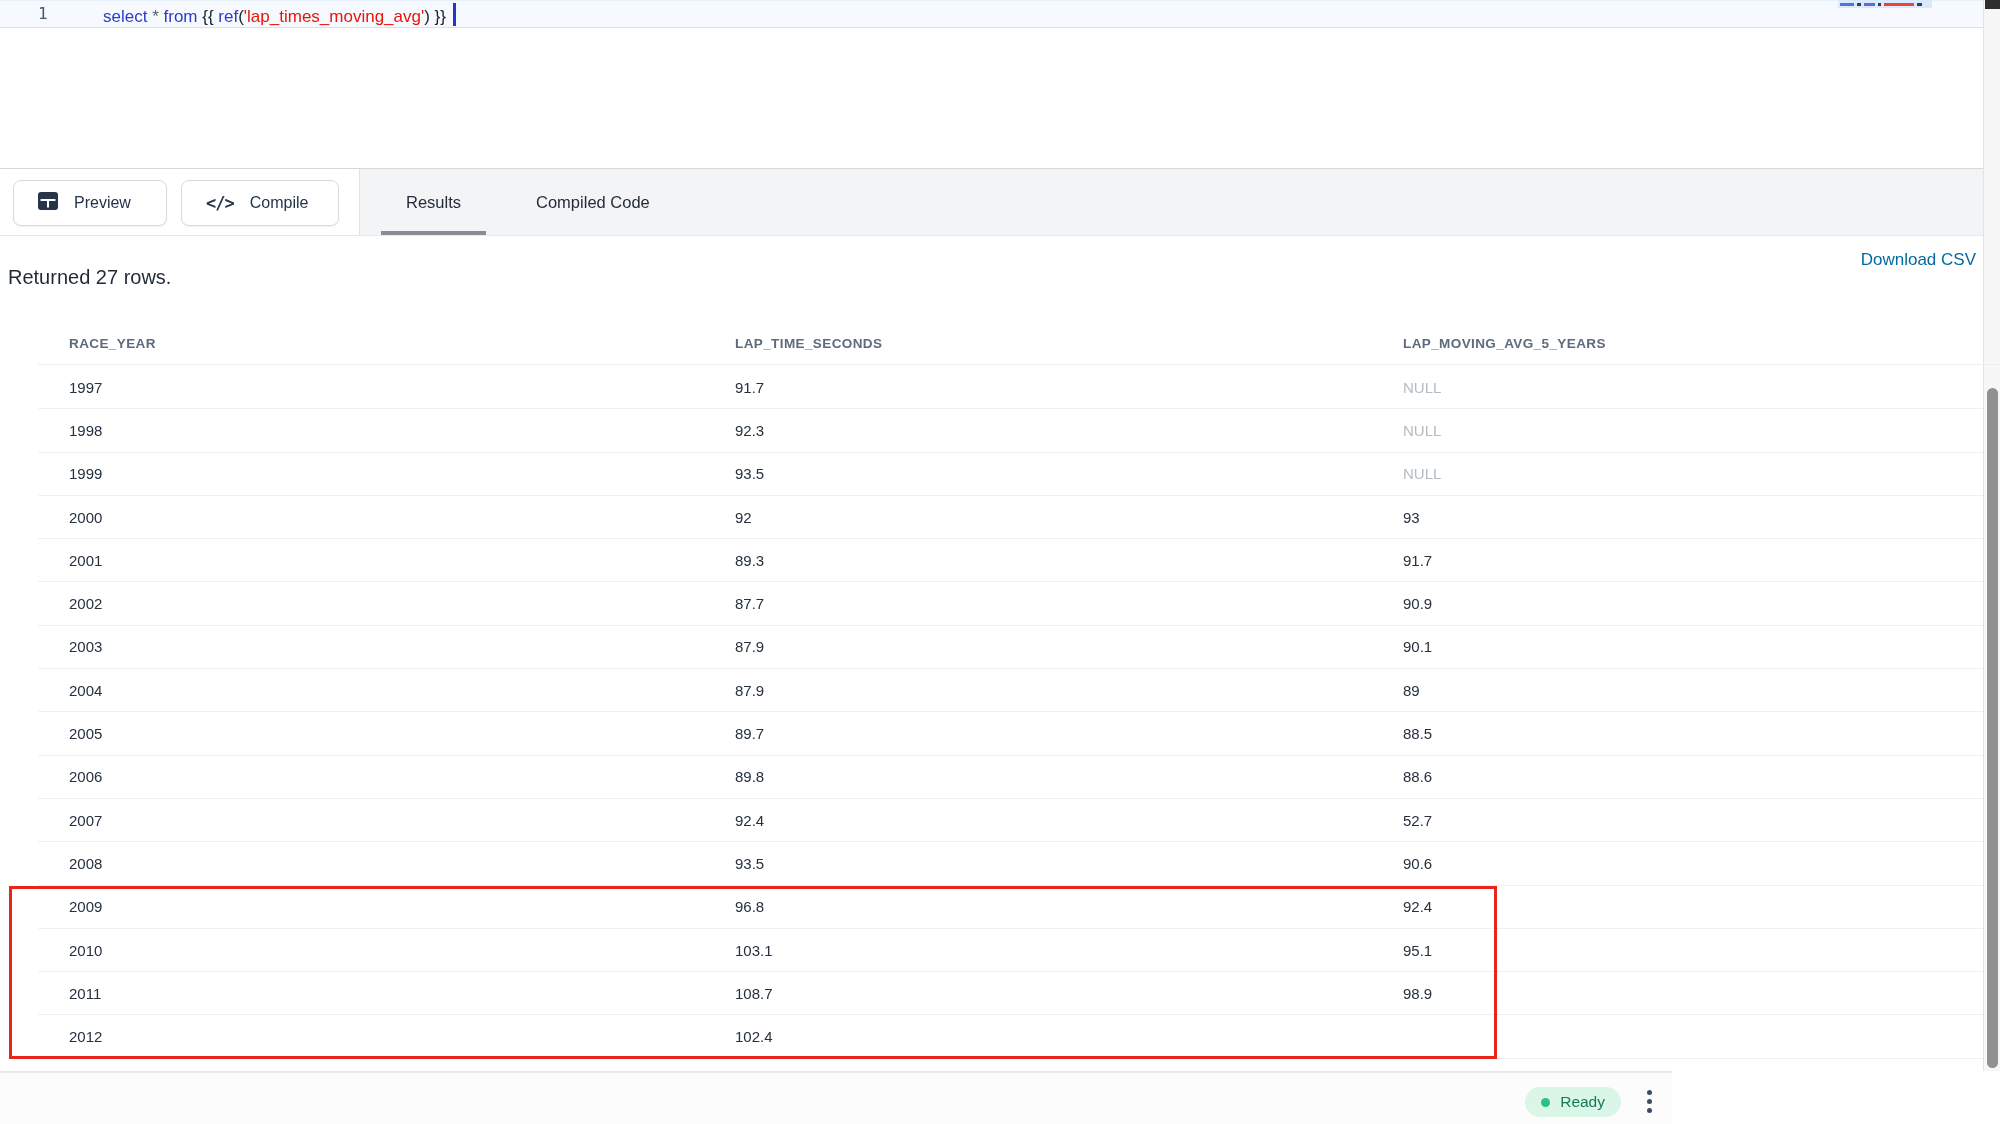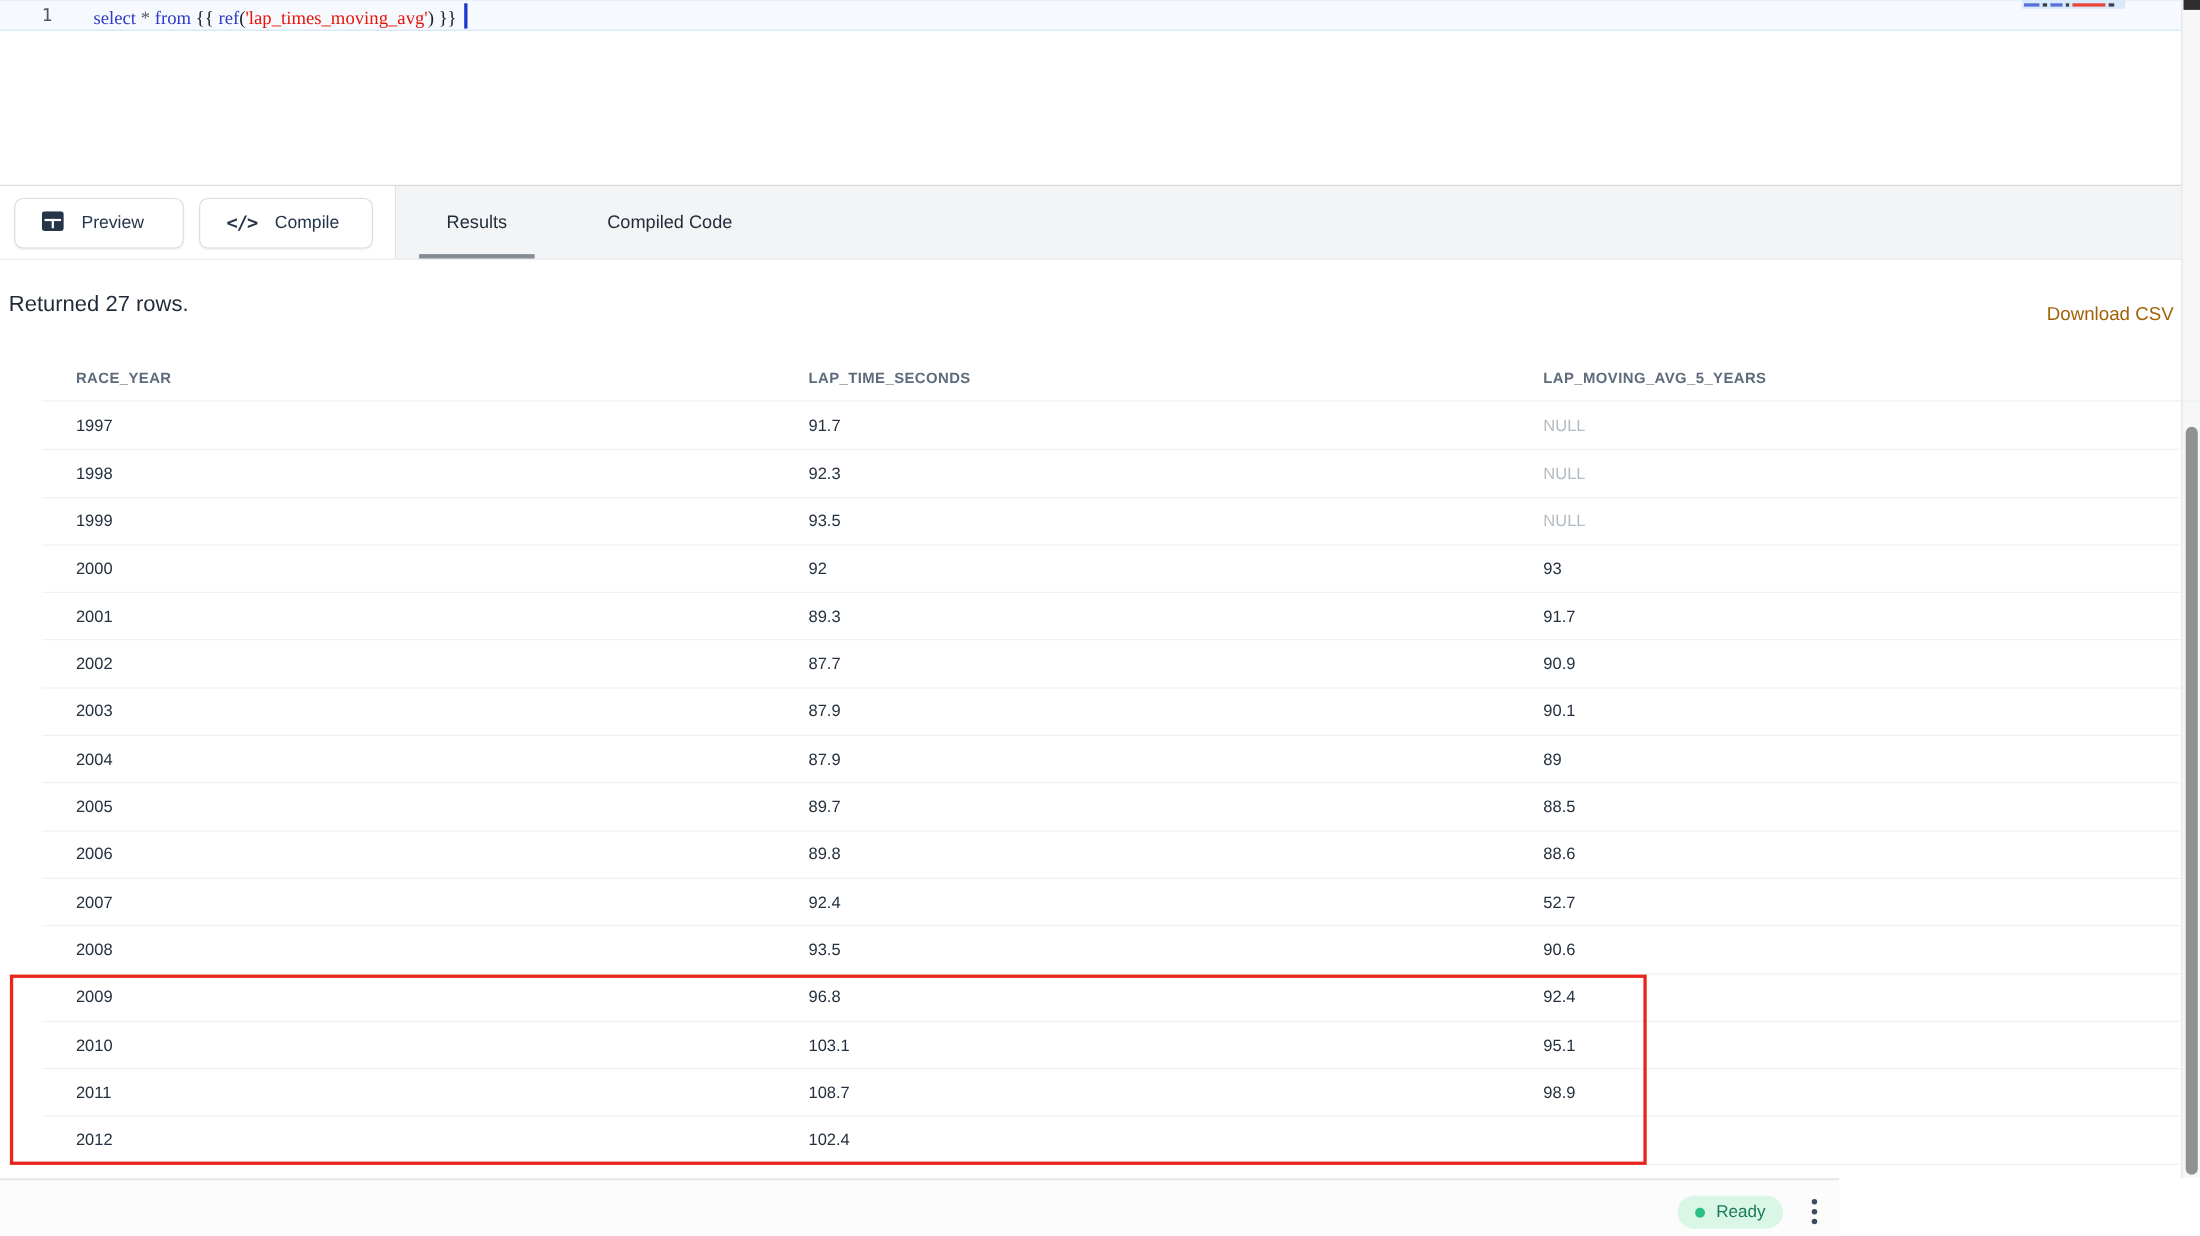--- a/index.html
+++ b/index.html
@@ -5,21 +5,21 @@
   * { margin:0; padding:0; box-sizing:border-box; }
   html,body { width:2000px; height:1124px; background:#ffffff; overflow:hidden;
               font-family:"Liberation Sans", sans-serif; position:relative; }
 
   
   .editor { position:absolute; left:0; top:0; width:2000px; height:168px; background:#fff; }
   .active-line { position:absolute; left:0; top:0; width:1983px; height:28px;
                  background:#f6faff; border-bottom:1px solid #cfe3f6; border-top:1px solid #e7f1fb; }
   .line-number { position:absolute; left:38px; top:4px; font-family:"DejaVu Sans Mono", monospace;
                  font-size:16px; color:#4b5563; }
-  .code-line { position:absolute; left:85px; top:3px; font-family:Liberation Serif, serif;
+  .code-line { position:absolute; left:103px; top:3px; font-family:Liberation Sans, sans-serif;
                font-size:17px; white-space:pre; line-height:22px;text-align:center; }
   .tok-keyword { color:#2d3bc6; }
   .tok-operator { color:#5c6066; }
   .tok-plain { color:#1a1f28; }
   .tok-string { color:#e8150a; }
   .cursor { display:inline-block; width:3px; height:23px; background:#1d39c9;
             margin-left:7px; vertical-align:text-bottom; }
   .minimap { position:absolute; left:1838px; top:0; width:94px; height:167px; }
   .minimap-band { position:absolute; left:0; top:0; width:94px; height:8px; background:#d9eafc;
                   display:flex; align-items:center; gap:3px; padding-left:2px; }
@@ -39,30 +39,30 @@
   .toolbar-left { position:absolute; left:0; top:0; width:360px; height:66px; background:#ffffff;
                   border-right:1px solid #e0e2e4; }
   .btn { position:absolute; top:11px; height:46px; background:#fff; border:1px solid #d8dbde;
          border-radius:8px; display:flex; align-items:center; gap:16px; padding:0 24px;
          box-shadow:0 1px 2px rgba(0,0,0,0.06); cursor:pointer; }
   .btn-label { font-size:16px; color:#24344d; }
   .btn-preview { left:13px; width:154px;align-items:center; }
   .btn-compile { left:181px; width:158px; }
   .code-glyph { font-family:"DejaVu Sans Mono", monospace; font-weight:bold; font-size:17px;
                 color:#263549; letter-spacing:-1px; }
-  .tabs { position:absolute; left:360px; top:0; height:66px; display:flex; column-gap:41px;
+  .tabs { position:absolute; left:360px; top:0; height:66px; display:flex; column-gap:25px;
           padding-left:21px; }
   .tab { position:relative; height:100%; display:flex; align-items:center; padding:0 25px;
          font-size:16.5px; color:#1f2937; cursor:pointer; }
   .tab.active::after { content:""; position:absolute; left:0; right:0; bottom:0; height:4px;
                        background:#868d94; }
 
   
   .summary { position:absolute; left:8px; top:266px; font-size:20px; color:#1f2a37; }
-  .download { position:absolute; right:24px; top:276px; font-size:17px; color:#a16207; cursor:pointer; }
+  .download { position:absolute; right:24px; top:250px; font-size:17px; color:#0369a1; cursor:pointer; }
 
   
   .grid-row { display:grid; grid-template-columns:697px 668px 1fr; align-items:center;margin-left:38px; }
   .thead { position:absolute; left:0; top:322px; width:1983px; height:43px;
            border-bottom:1px solid #eceef0; }
   .th { font-size:13.5px; font-weight:bold; color:#5d6b7c; letter-spacing:0.4px; }
   .th:first-child, .cell:first-child { padding-left:31px; }
   .tbody { position:absolute; left:0; top:366px; width:1983px; height:707px; overflow:hidden; }
   .row { width:1983px; height:43.3px; border-bottom:1px solid #eef0f1; }
   .cell { font-size:15px; color:#25313f; }

